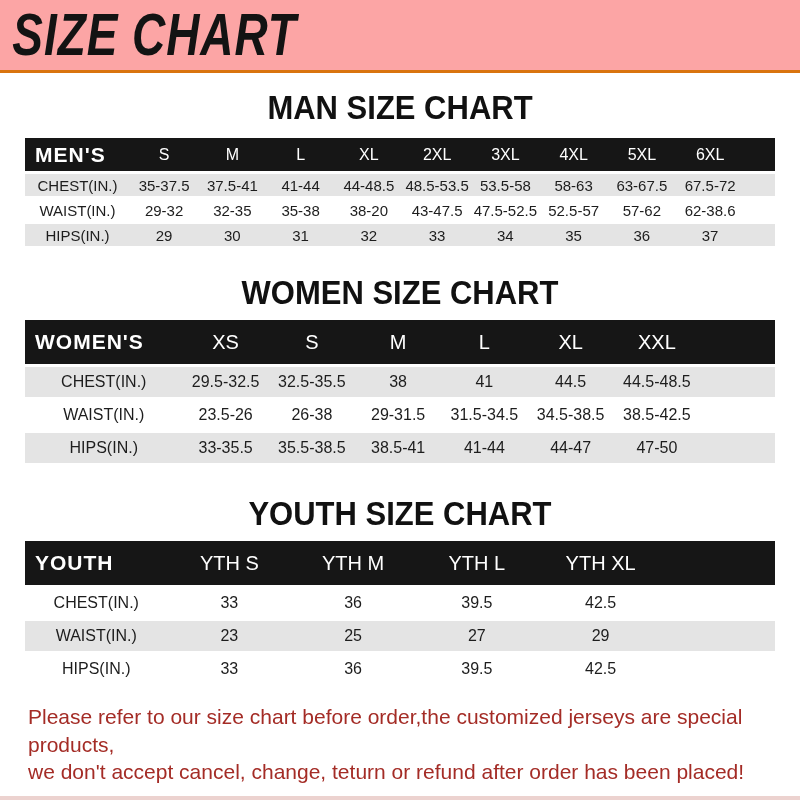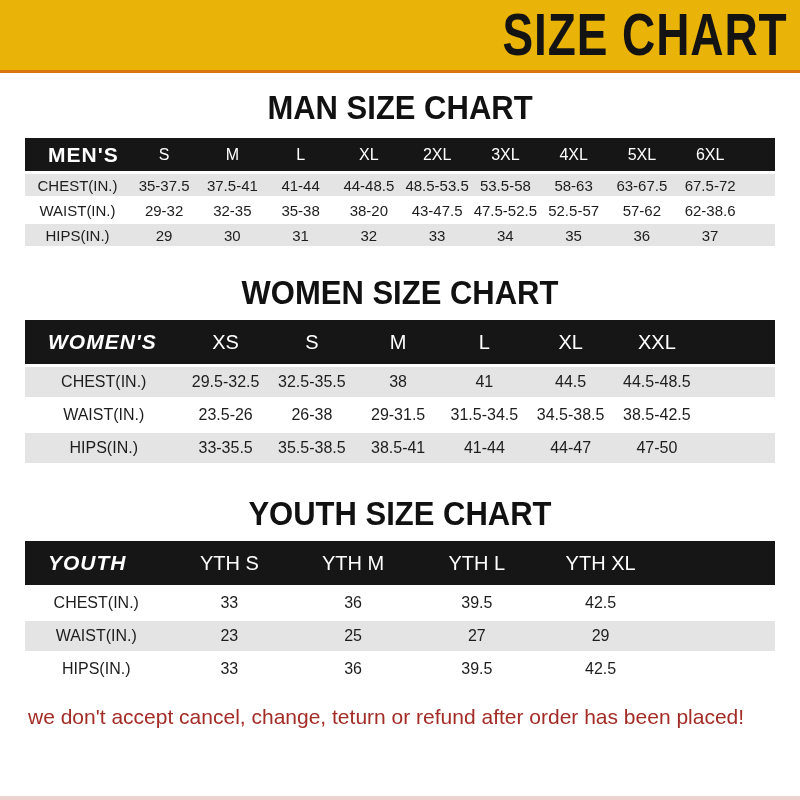--- a/index.html
+++ b/index.html
@@ -3,22 +3,22 @@
 <meta charset="utf-8">
 <style>
   html,body{margin:0;padding:0;}
   body{
     width:800px;height:800px;background:#ffffff;
     font-family:"Liberation Sans","DejaVu Sans",sans-serif;
     overflow:hidden;position:relative;
   }
   
   .banner{
-    height:70px;background:#eab308;border-bottom:3px solid #d9740e;
-    display:flex;align-items:center;justify-content:flex-end;
+    height:70px;background:#fca5a5;border-bottom:3px solid #d9740e;
+    display:flex;align-items:center;justify-content:flex-start;font-style:italic;
   }
   .banner-title{
     font-size:50px;font-weight:800;color:#131313;letter-spacing:1px;
     transform:scale(0.92,1.18);white-space:nowrap;
   }
   
   .sec-heading{
     text-align:center;font-size:31px;font-weight:800;color:#111;
     margin:0;letter-spacing:0;transform:scaleY(1.05);white-space:nowrap;
   }
@@ -27,33 +27,33 @@
   .sec-heading.youth{margin-top:30px;margin-bottom:6px;}
   
   table{
     width:750px;margin:0 auto;border-collapse:separate;border-spacing:0 3px;
     table-layout:fixed;
   }
   th{
     background:#161616;color:#ffffff;font-weight:normal;
     text-align:center;padding:0;
   }
-  th.rowlabel{font-weight:800;text-align:left;padding-left:23px;letter-spacing:1px;}
+  th.rowlabel{font-weight:800;text-align:left;padding-left:10px;letter-spacing:1px;}
   td{
     text-align:center;color:#1d1d1d;padding:0;white-space:nowrap;
   }
   tr.gray td{background:#E4E4E4;}
   tr.white td{background:#ffffff;}
   
   table.men th{height:33px;font-size:16px;}
   table.men th.rowlabel{font-size:21px;}
   table.men td{height:22px;font-size:15px;}
   
   table.big th{height:44px;font-size:20px;}
-  table.big th.rowlabel{font-size:21px;font-style:italic;}
+  table.big th.rowlabel{font-size:21px;}
   table.big td{height:30px;font-size:16px;}
   
   .note{
     margin:16px 26px 0 28px;color:#A42C26;font-size:21px;line-height:1.32;
     font-weight:500;letter-spacing:0;
   }
   .bottom-strip{
     position:absolute;left:0;bottom:0;width:800px;height:4px;background:#ecd2cf;
   }
 </style>
@@ -240,16 +240,17 @@
       <td>33</td>
       <td>36</td>
       <td>39.5</td>
       <td>42.5</td>
       <td></td>
     </tr>
   </tbody>
 </table>
 
 <div class="note">
+  <div>Please refer to our size chart before order,the customized jerseys are special products,</div>
   <div>we don't accept cancel, change, teturn or refund after order has been placed!</div>
 </div>
 
 <div class="bottom-strip"></div>
 
 </body></html>

